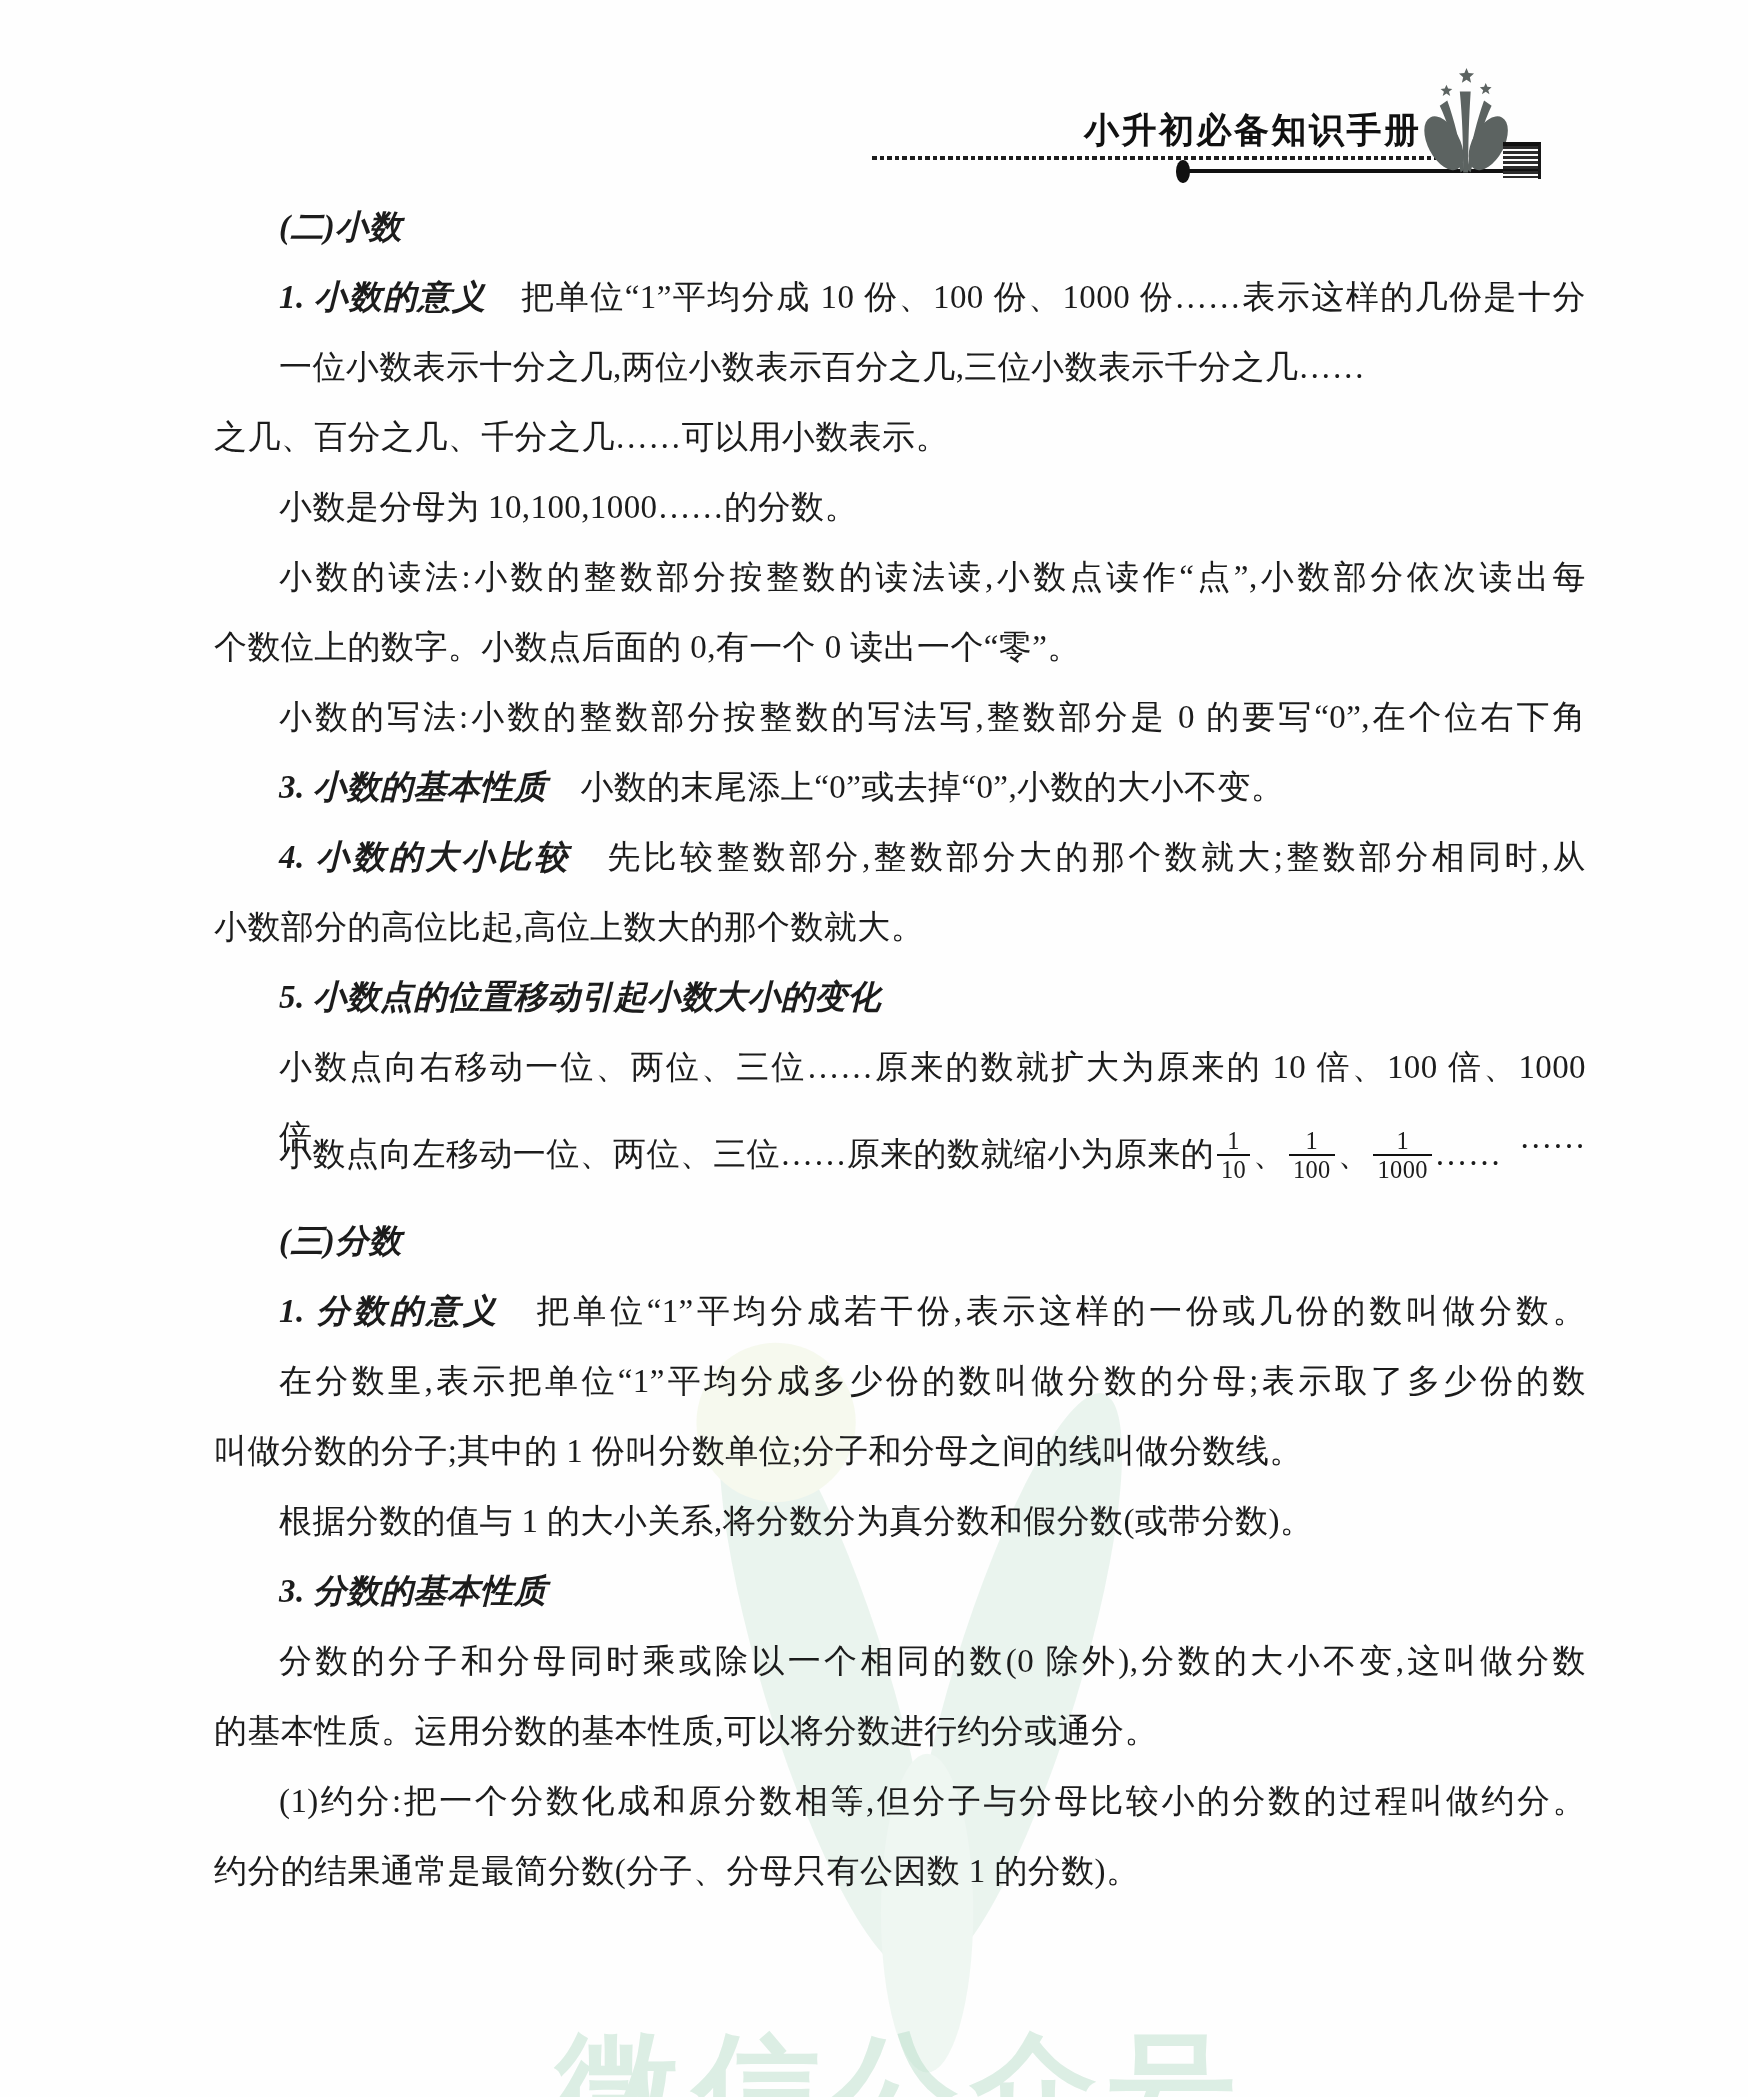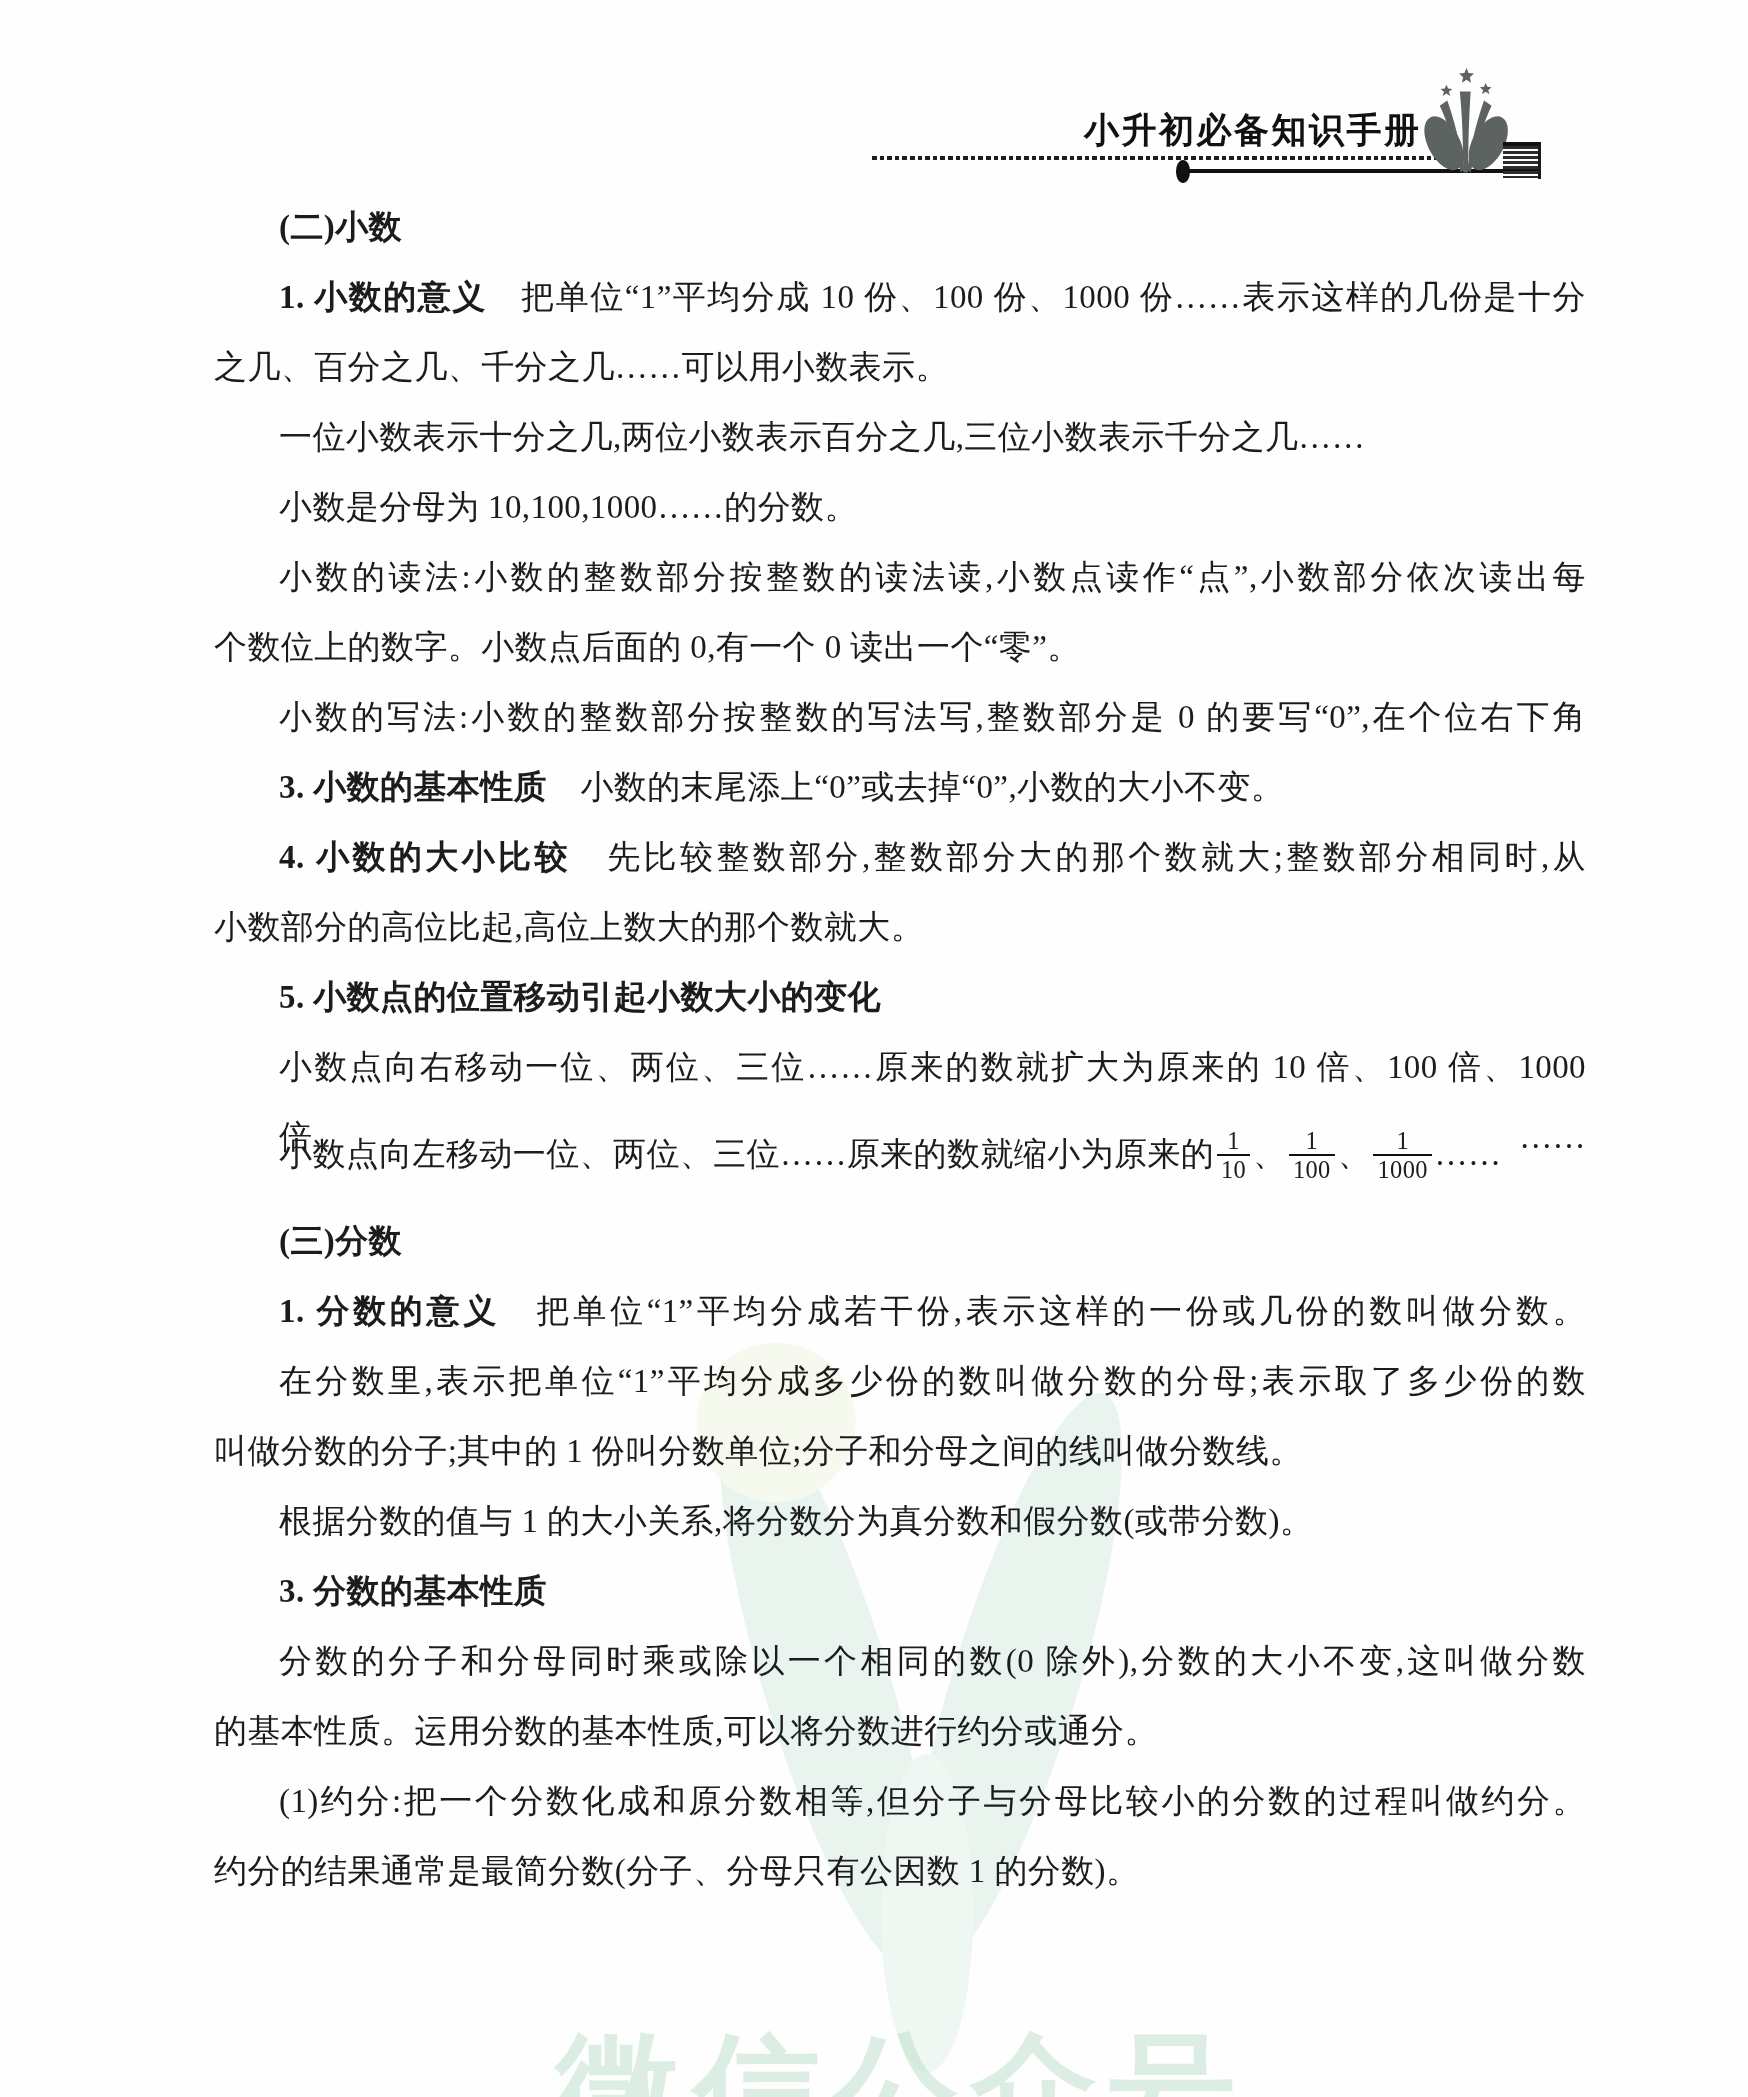--- a/index.html
+++ b/index.html
@@ -53,21 +53,21 @@
   .content{
     position:absolute;left:214px;top:192px;width:1372px;
   }
   .line{
     height:70px;line-height:70px;font-size:33px;
     white-space:nowrap;letter-spacing:0.4px;
   }
   .line.tall{height:104px;line-height:104px;}
   .line.indent{padding-left:65px;}
   .line.full{white-space:normal;text-align:justify;text-align-last:justify;}
-  .b{font-weight:bold;}
+  .b{font-weight:bold;font-style:italic;}
 
   .frac{
     display:inline-block;text-align:center;vertical-align:-0.55em;
     font-size:0.74em;line-height:1.12;margin:0 2.5px;
   }
   .frac .num{display:block;padding:0 4.2px;}
   .frac .den{display:block;border-top:2.1px solid #111;padding:0 4.2px;}
 </style>
 </head>
 <body>
@@ -105,22 +105,22 @@
       <ellipse cx="1090" cy="950" rx="150" ry="720" transform="rotate(17 1090 950)"></ellipse>
       <circle cx="520" cy="330" r="190" fill="#d8e6b4"></circle>
       <ellipse cx="880" cy="1500" rx="110" ry="380" fill="#b9dcc6"></ellipse>
     </g>
   </svg>
   <div class="wm-text wm1">微信公众号</div>
 
   <main class="content" id="content">
       <div class="line indent"><span class="b">(二)小数</span></div>
       <div class="line indent full"><span class="b">1. 小数的意义</span><span>　把单位“1”平均分成 10 份、100 份、1000 份……表示这样的几份是十分</span></div>
+      <div class="line indent"><span>一位小数表示十分之几,两位小数表示百分之几,三位小数表示千分之几……</span></div>
       <div class="line"><span>之几、百分之几、千分之几……可以用小数表示。</span></div>
-      <div class="line indent"><span>一位小数表示十分之几,两位小数表示百分之几,三位小数表示千分之几……</span></div>
       <div class="line indent"><span>小数是分母为 10,100,1000……的分数。</span></div>
       <div class="line indent full"><span>小数的读法:小数的整数部分按整数的读法读,小数点读作“点”,小数部分依次读出每</span></div>
       <div class="line"><span>个数位上的数字。小数点后面的 0,有一个 0 读出一个“零”。</span></div>
       <div class="line indent full"><span>小数的写法:小数的整数部分按整数的写法写,整数部分是 0 的要写“0”,在个位右下角</span></div>
       <div class="line indent"><span class="b">3. 小数的基本性质</span><span>　小数的末尾添上“0”或去掉“0”,小数的大小不变。</span></div>
       <div class="line indent full"><span class="b">4. 小数的大小比较</span><span>　先比较整数部分,整数部分大的那个数就大;整数部分相同时,从</span></div>
       <div class="line"><span>小数部分的高位比起,高位上数大的那个数就大。</span></div>
       <div class="line indent"><span class="b">5. 小数点的位置移动引起小数大小的变化</span></div>
       <div class="line indent full"><span>小数点向右移动一位、两位、三位……原来的数就扩大为原来的 10 倍、100 倍、1000 倍……</span></div>
       <div class="line indent tall"><span>小数点向左移动一位、两位、三位……原来的数就缩小为原来的</span><span class="frac"><span class="num">1</span><span class="den">10</span></span><span>、</span><span class="frac"><span class="num">1</span><span class="den">100</span></span><span>、</span><span class="frac"><span class="num">1</span><span class="den">1000</span></span><span>……</span></div>

